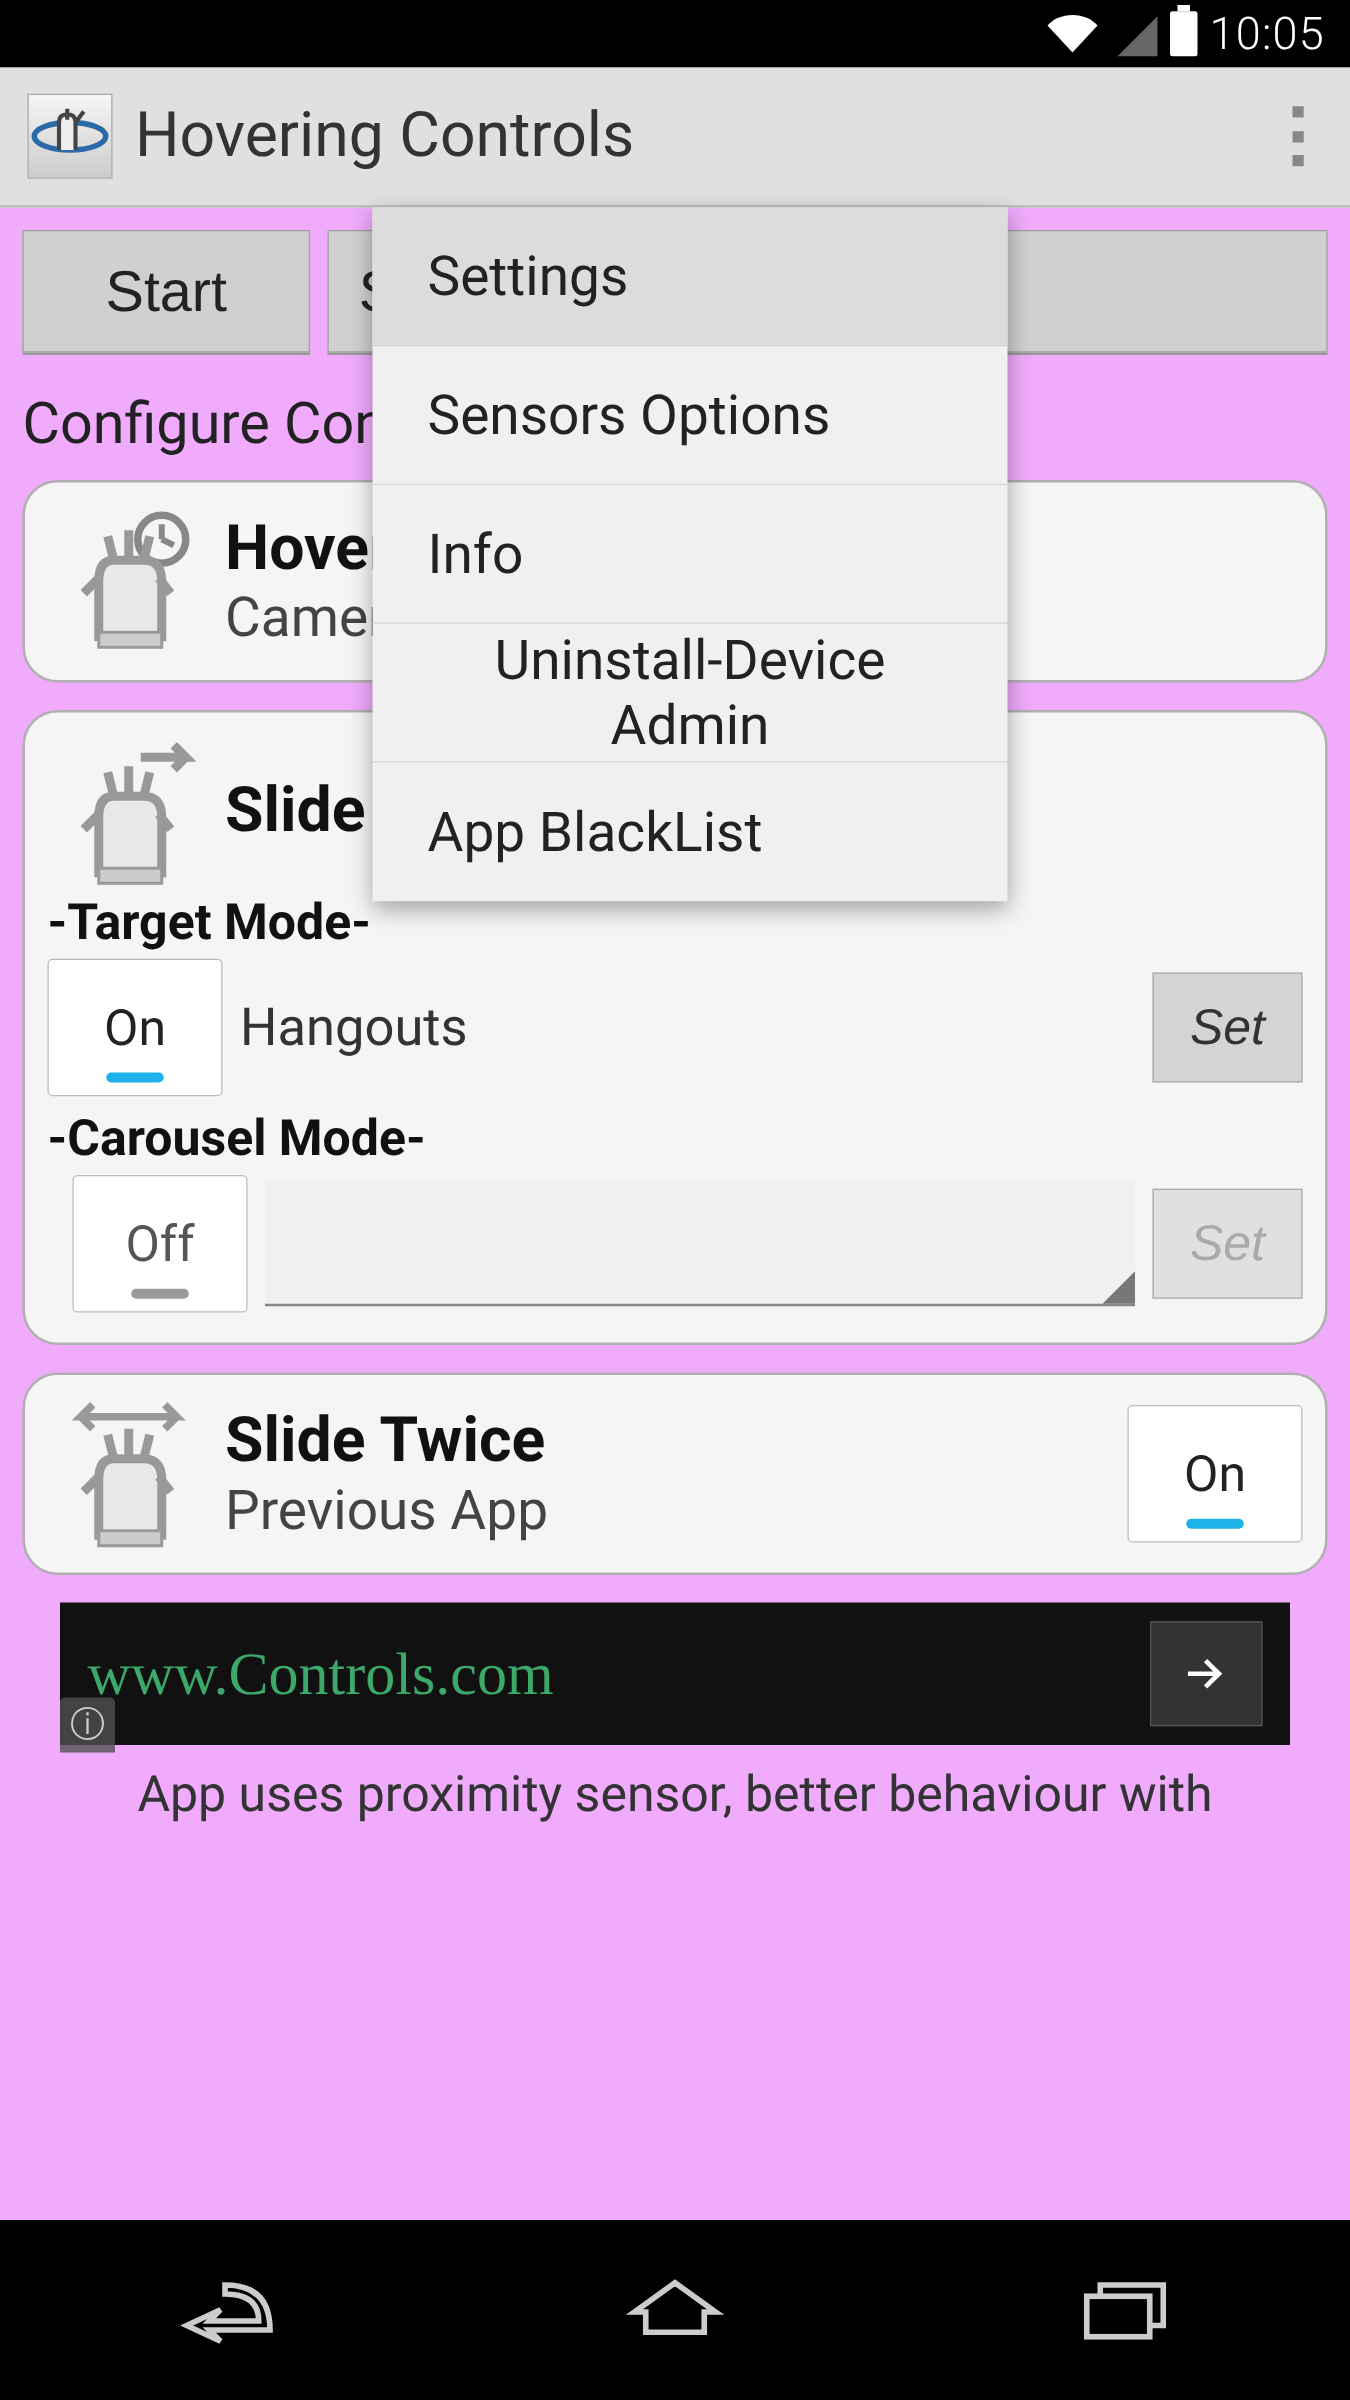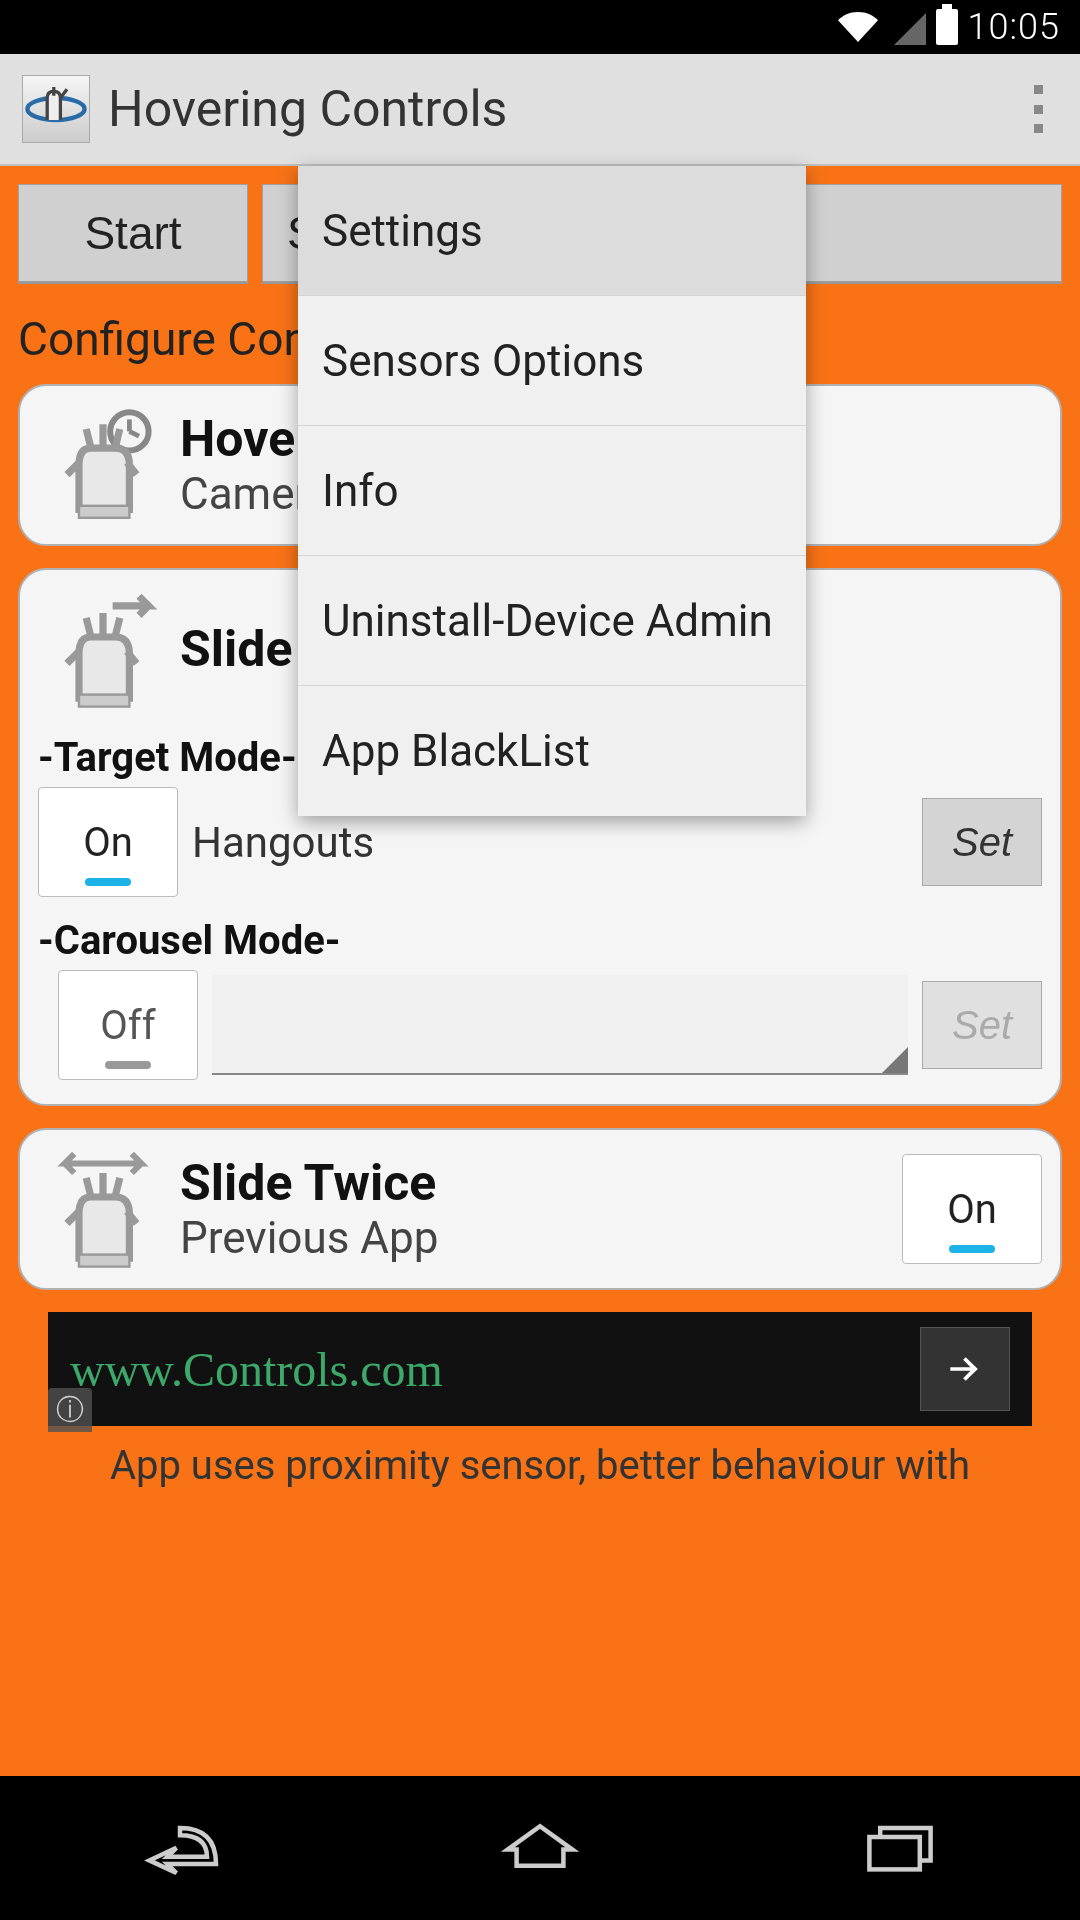--- a/index.html
+++ b/index.html
@@ -40,21 +40,21 @@
   content: "";
   position: absolute;
   top: -5px; left: 6px;
   width: 10px; height: 5px; background: #fff;
 }
 .status-time { font-weight: 300; letter-spacing: 1px; }
 
 .screen {
   position: absolute;
   top: 54px; left: 0; right: 0; bottom: 144px;
-  background: #f97316;
+  background: #f0abfc;
 }
 
 .action-bar {
   height: 112px;
   background: #e0e0e0;
   border-bottom: 2px solid #c0c0c0;
   display: flex;
   align-items: center;
   padding: 0 22px;
   gap: 18px;
@@ -105,21 +105,21 @@
 .gesture-icon {
   width: 130px; height: 130px;
   display: flex; align-items: center; justify-content: center;
 }
 .gesture-icon svg { width: 120px; height: 120px; }
 .card-titles { flex: 1; }
 .card-title { font-size: 50px; font-weight: 700; color: #111; }
 .card-sub { font-size: 44px; color: #444; }
 .card-right { margin-left: auto; }
 
-.mode-label { font-size: 40px; font-weight: 700; color: #111; margin-top: 20px; }
+.mode-label { font-size: 40px; font-weight: 700; color: #111; margin-top: 0; }
 
 .mode-row { display: flex; align-items: center; gap: 14px; margin: 6px 0 10px 0; }
 .toggle {
   width: 140px; height: 110px;
   background: #fff;
   border: 1px solid #bbb;
   border-radius: 4px;
   display: flex; flex-direction: column;
   align-items: center; justify-content: center;
   font-size: 40px;
@@ -208,25 +208,25 @@
 
 .menu-popup {
   position: absolute;
   top: 166px;
   left: 298px;
   width: 508px;
   background: #f0f0f0;
   box-shadow: 0 6px 18px rgba(0,0,0,0.35);
 }
 .menu-item {
-  height: 130px;
+  height: 111px;
   border-bottom: 1px solid #d5d5d5;
   display: flex;
   align-items: center;
-  padding: 0 24px;
+  padding: 0 44px;
   font-size: 44px;
   color: #222;
   text-align: center;
 }
 .menu-item:first-child { background: #dcdcdc; }
 .menu-item:last-child { border-bottom: none; }
 </style>
 </head>
 <body>
 

